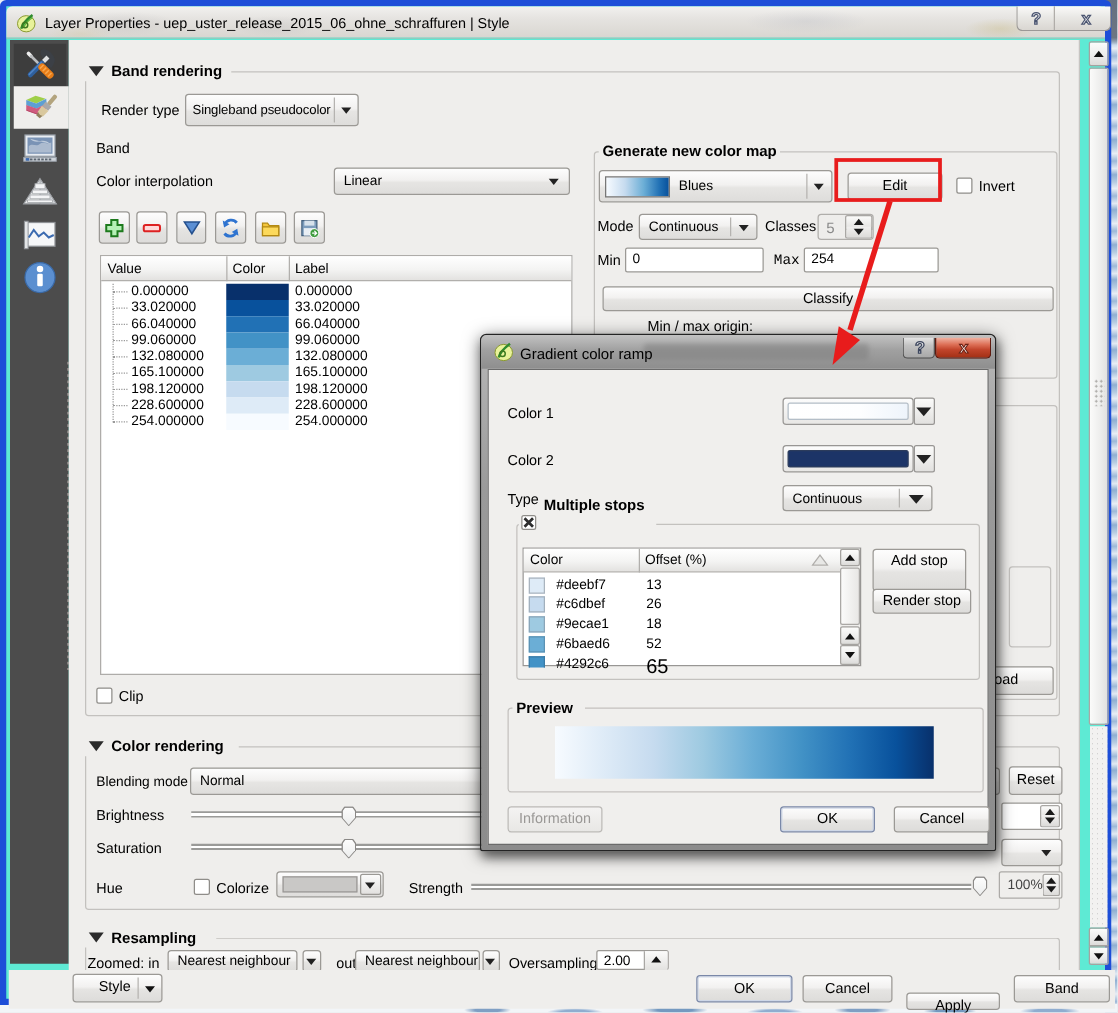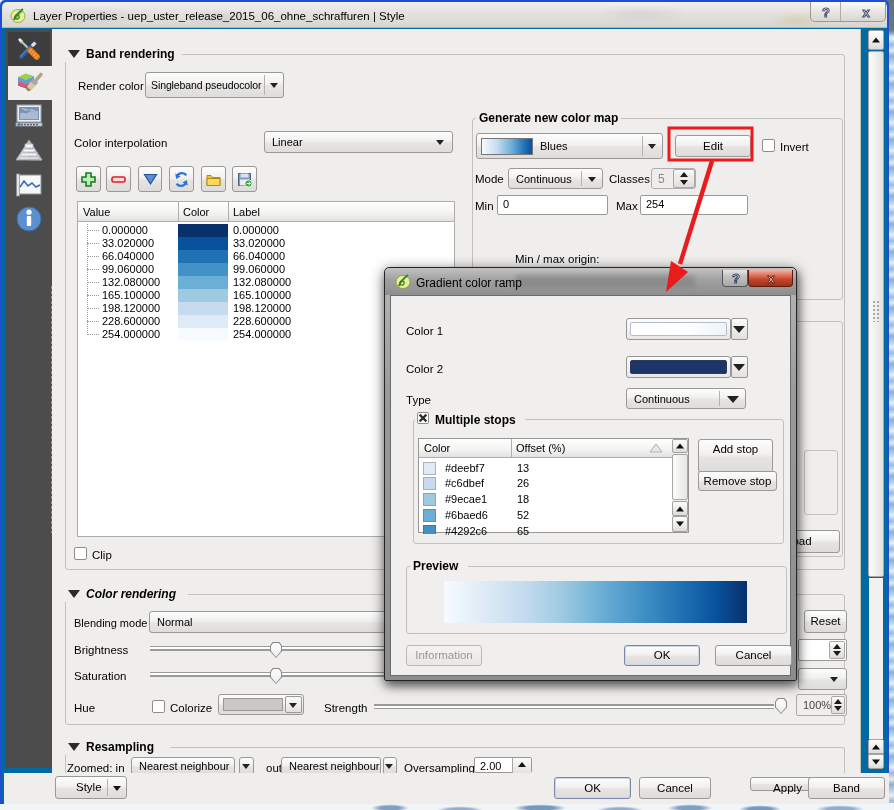--- a/index.html
+++ b/index.html
@@ -54,21 +54,21 @@
 <div class="abs" id="bg-bottom" style="left:0;top:803px;width:894px;height:7px;background:
   radial-gradient(ellipse 25px 5px at 390px 5px, #7f9fc4 40%, transparent 75%),
   radial-gradient(ellipse 30px 5px at 460px 7px, #8fadd0 40%, transparent 75%),
   radial-gradient(ellipse 35px 5px at 540px 5px, #7499c0 40%, transparent 75%),
   radial-gradient(ellipse 30px 5px at 620px 7px, #8fadd0 40%, transparent 75%),
   radial-gradient(ellipse 30px 5px at 690px 5px, #7f9fc4 40%, transparent 75%),
   radial-gradient(ellipse 28px 5px at 760px 6px, #7499c0 40%, transparent 75%),
   radial-gradient(ellipse 32px 5px at 840px 6px, #8fadd0 40%, transparent 75%),
   #f2f5f8;"></div>
 
-<div class="abs" id="win" style="left:0;top:0;width:889px;height:804px;background:#0369a1;border:2px solid #1d4ed8;border-radius:5px 5px 0 0;">
+<div class="abs" id="win" style="left:0;top:0;width:889px;height:804px;background:#5eead4;border:5px solid #1d4ed8;border-radius:5px 5px 0 0;">
 
   <div class="abs" id="titlebar" style="left:0;top:0;width:100%;height:26px;border-radius:5px 5px 0 0;
        background:
          radial-gradient(ellipse 60px 14px at 95px 14px, rgba(90,90,100,0.10), transparent 70%),
          radial-gradient(ellipse 50px 12px at 215px 16px, rgba(120,120,130,0.12), transparent 70%),
          radial-gradient(ellipse 70px 14px at 640px 12px, rgba(100,110,140,0.10), transparent 70%),
          radial-gradient(ellipse 40px 12px at 795px 18px, rgba(190,170,90,0.25), transparent 70%),
          radial-gradient(ellipse 36px 10px at 60px 22px, rgba(200,180,100,0.15), transparent 70%),
          linear-gradient(#f2f1ef,#e5e3e0 40%,#d9d6d1);border-bottom:1px solid #b7b4af;"></div>
   <div class="abs" id="qgis-ico" style="left:8px;top:5px;width:17px;height:17px;">
@@ -175,21 +175,21 @@
     <div class="abs" style="left:45px;top:256px;width:3px;height:248px;background-image:radial-gradient(#8f8d8a 30%,transparent 32%);background-size:3px 5px;"></div>
   </div>
 
   <div class="abs" id="content" style="left:50px;top:27px;width:809px;height:744px;background:#efeeec;border-right:1px solid #c6c4c1;">
 
     <div class="grp" style="left:13px;top:25px;width:780px;height:516px;"></div>
     <div class="abs" style="left:8px;top:15px;width:122px;height:18px;background:#efeeec;"></div>
     <div class="tri" style="left:16px;top:21px;"></div>
     <div class="lbl bold" style="left:34px;top:18px;">Band rendering</div>
 
-    <div class="lbl" style="left:26px;top:50px;">Render color</div>
+    <div class="lbl" style="left:26px;top:50px;">Render type</div>
     <div class="combo" style="left:93px;top:43px;width:139px;height:26px;">
       <div class="txt" style="font-size:10.5px;left:5px;letter-spacing:-0.1px;">Singleband pseudocolor</div>
       <div class="cdiv" style="right:18px;"></div>
       <div class="carr" style="right:5px;"></div>
     </div>
 
     <div class="lbl" style="left:22px;top:80px;">Band</div>
 
     <div class="lbl" style="left:22px;top:107px;">Color interpolation</div>
     <div class="combo" style="left:212px;top:102px;width:189px;height:22px;">
@@ -320,37 +320,38 @@
       <div class="abs spinbtns" style="right:0px;top:0px;width:22px;height:19px;">
           <div class="ua"></div>
           <div class="da"></div>
         </div>
     </div>
 
     <div class="lbl" style="left:423px;top:170px;">Min</div>
     <div class="input" style="left:445px;top:166px;width:111px;height:20px;">
         <span style="position:absolute;left:5px;top:2px;">0</span>
       </div>
-    <div class="lbl" style="left:564px;top:170px;">Max</div>
+    <div class="lbl" style="left:564px;top:170px;font-family:Liberation Mono, monospace;">Max</div>
     <div class="input" style="left:588px;top:166px;width:108px;height:20px;">
         <span style="position:absolute;left:5px;top:2px;">254</span>
       </div>
 
+    <div class="btn" style="left:427px;top:197px;width:361px;height:20px;line-height:18px;">Classify</div>
     <div class="lbl" style="left:426px;top:223px;margin-left:37px;">Min / max origin:</div>
 
     <div class="grp" style="left:420px;top:292px;width:371px;height:236px;"></div>
     <div class="grp" style="left:752px;top:421px;width:34px;height:65px;"></div>
     <div class="btn" style="left:700px;top:501px;width:88px;height:23px;">
         <span style="position:absolute;left:33px;top:4px;">Load</span>
       </div>
 
     <div class="grp" style="left:13px;top:565px;width:780px;height:131px;"></div>
     <div class="abs" style="left:8px;top:555px;width:128px;height:18px;background:#efeeec;"></div>
     <div class="tri" style="left:16px;top:561px;"></div>
-    <div class="lbl bold" style="left:34px;top:558px;font-style:italic;">Color rendering</div>
+    <div class="lbl bold" style="left:34px;top:558px;">Color rendering</div>
 
     <div class="lbl" style="left:22px;top:587px;font-size:11px;">Blending mode</div>
     <div class="combo" style="left:97px;top:582px;width:648px;height:22px;">
       <div class="txt">Normal</div>
       <div class="carr"></div>
     </div>
     <div class="btn" style="left:752px;top:581px;width:43px;height:23px;line-height:21px;">Reset</div>
 
     <div class="lbl" style="left:22px;top:614px;">Brightness</div>
     <div class="abs slider" style="left:98px;top:617px;width:628px;height:5px;"></div>
@@ -434,21 +435,21 @@
   </div>
 
   <div class="abs" id="botrow" style="left:2px;top:771px;width:885px;height:31px;background:#efeeec;">
     <div class="btn" style="left:51px;top:3px;width:72px;height:23px;">
       <span style="position:absolute;left:20px;top:4px;text-align:right;">Style</span>
       <div class="cdiv" style="right:18px;"></div>
       <div class="carr" style="right:5px;border-top-color:#111;"></div>
     </div>
     <div class="btn" style="left:550px;top:4px;width:77px;height:22px;line-height:20px;box-shadow:inset 0 0 0 1px #cfd8e8;border-color:#7a88a8;">OK</div>
     <div class="btn" style="left:635px;top:4px;width:72px;height:22px;line-height:20px;">Cancel</div>
-    <div class="btn" style="left:718px;top:4px;width:75px;height:14px;line-height:20px;margin-left:28px;">Apply</div>
+    <div class="btn" style="left:718px;top:18px;width:75px;height:14px;line-height:20px;">Apply</div>
     <div class="btn" style="left:804px;top:4px;width:77px;height:22px;line-height:20px;">Band</div>
   </div>
 </div>
 
 <div class="abs" id="dialog" style="left:384px;top:267px;width:413px;height:414px;
      border:1px solid #242424;border-radius:5px 5px 2px 2px;
      background:linear-gradient(#b8b8b8,#9a9a9a 30%,#8c8c8c);
      box-shadow:0 3px 14px rgba(0,0,0,0.55), 2px 5px 8px rgba(0,0,0,0.35);">
 
   <div class="abs" style="left:0;top:0;width:100%;height:27px;border-radius:5px 5px 0 0;
@@ -499,21 +500,21 @@
       <div class="carr" style="right:6px;border-left-width:6px;border-right-width:6px;border-top-width:7px;margin-top:-3px;"></div>
     </div>
 
     <div class="grp" style="left:22px;top:123px;width:371px;height:125px;"></div>
     <div class="abs" style="left:24px;top:115px;width:110px;height:16px;background:#f0efed;"></div>
     <div class="abs" style="left:26px;top:116px;width:12px;height:12px;background:#fff;border:1px solid #8f8d89;border-radius:2px;">
       <svg width="10" height="10" style="display:block;margin:0" viewBox="0 0 10 10">
           <path d="M1.6 1.6l6.8 6.8M8.4 1.6l-6.8 6.8" stroke="#2e2e2e" stroke-width="2.2"></path>
         </svg>
     </div>
-    <div class="lbl bold" style="left:44px;top:117px;text-align:center;">Multiple stops</div>
+    <div class="lbl bold" style="left:44px;top:101px;text-align:center;">Multiple stops</div>
 
     <div class="abs" style="left:27px;top:142px;width:271px;height:95px;background:#fff;border:1px solid #989694;">
       <div class="abs" style="left:0;top:0;width:253px;height:19px;background:linear-gradient(#ffffff,#f4f4f3 55%,#e3e2e0);border-bottom:1px solid #b1afac;">
         <div class="abs" style="left:5px;top:3px;font-size:11px;">Color</div>
         <div class="abs" style="left:92px;top:0;width:1px;height:19px;background:#b1afac;"></div>
         <div class="abs" style="left:97px;top:3px;font-size:11px;">Offset (%)</div>
         <svg class="abs" style="left:230px;top:4px;" width="14" height="10" viewBox="0 0 14 10">
             <path d="M7 1 L13 9 H1 Z" fill="#e8e8e6" stroke="#b1afac" stroke-width="1"></path>
           </svg>
       </div>
@@ -524,37 +525,37 @@
       <div class="abs" style="left:4px;top:86px;width:13px;height:9px;background:#4292c6;border:1px solid #3a7ba6;border-bottom:none;"></div>
       <div class="abs" style="left:26px;top:23px;font-size:11px;">#deebf7</div>
         <div class="abs" style="left:98px;top:23px;font-size:11px;">13</div>
       <div class="abs" style="left:26px;top:38px;font-size:11px;">#c6dbef</div>
         <div class="abs" style="left:98px;top:38px;font-size:11px;">26</div>
       <div class="abs" style="left:26px;top:54px;font-size:11px;">#9ecae1</div>
         <div class="abs" style="left:98px;top:54px;font-size:11px;">18</div>
       <div class="abs" style="left:26px;top:70px;font-size:11px;">#6baed6</div>
         <div class="abs" style="left:98px;top:70px;font-size:11px;">52</div>
       <div class="abs" style="left:26px;top:86px;font-size:11px;">#4292c6</div>
-        <div class="abs" style="left:98px;top:86px;font-size:11px;">65</div>
+        <div class="abs" style="left:98px;top:86px;font-size:16px;">65</div>
 
       <div class="abs" style="left:253px;top:0;width:16px;height:93px;background:#efeeec;">
         <div class="abs sbbtn" style="left:0;top:0;width:16px;height:14px;">
             <div class="sbup"></div>
           </div>
         <div class="abs" style="left:0;top:15px;width:16px;height:46px;border:1px solid #aaa8a5;border-radius:2px;background:linear-gradient(90deg,#fbfbfa,#e8e7e5);"></div>
         <div class="abs sbbtn" style="left:0;top:62px;width:16px;height:15px;">
             <div class="sbup"></div>
           </div>
         <div class="abs sbbtn" style="left:0;top:77px;width:16px;height:16px;">
             <div class="sbdn"></div>
           </div>
       </div>
     </div>
     <div class="btn" style="left:307px;top:143px;width:75px;height:34px;line-height:19px;">Add stop</div>
-    <div class="btn" style="left:307px;top:175px;width:79px;height:20px;line-height:18px;">Remove stop</div>
+    <div class="btn" style="left:307px;top:175px;width:79px;height:20px;line-height:18px;">Render stop</div>
 
     <div class="grp" style="left:15px;top:270px;width:381px;height:68px;"></div>
     <div class="abs" style="left:19px;top:262px;width:58px;height:15px;background:#f0efed;"></div>
     <div class="lbl bold" style="left:22px;top:263px;">Preview</div>
     <div class="abs" style="left:53px;top:285px;width:303px;height:42px;background:linear-gradient(90deg,#f7fbff 0%,#deebf7 13%,#c6dbef 26%,#9ecae1 39%,#6baed6 52%,#4292c6 65%,#2171b5 78%,#08519c 90%,#08306b 100%);"></div>
 
     <div class="btn" style="left:15px;top:349px;width:76px;height:21px;line-height:19px;color:#9a9896;background:linear-gradient(#f4f3f2,#e8e7e5);border-color:#bcbab7;">Information</div>
     <div class="btn" style="left:233px;top:349px;width:76px;height:21px;line-height:19px;box-shadow:inset 0 0 0 1px #cfd8e8;border-color:#7a88a8;">OK</div>
     <div class="btn" style="left:324px;top:349px;width:77px;height:21px;line-height:19px;">Cancel</div>
   </div>

